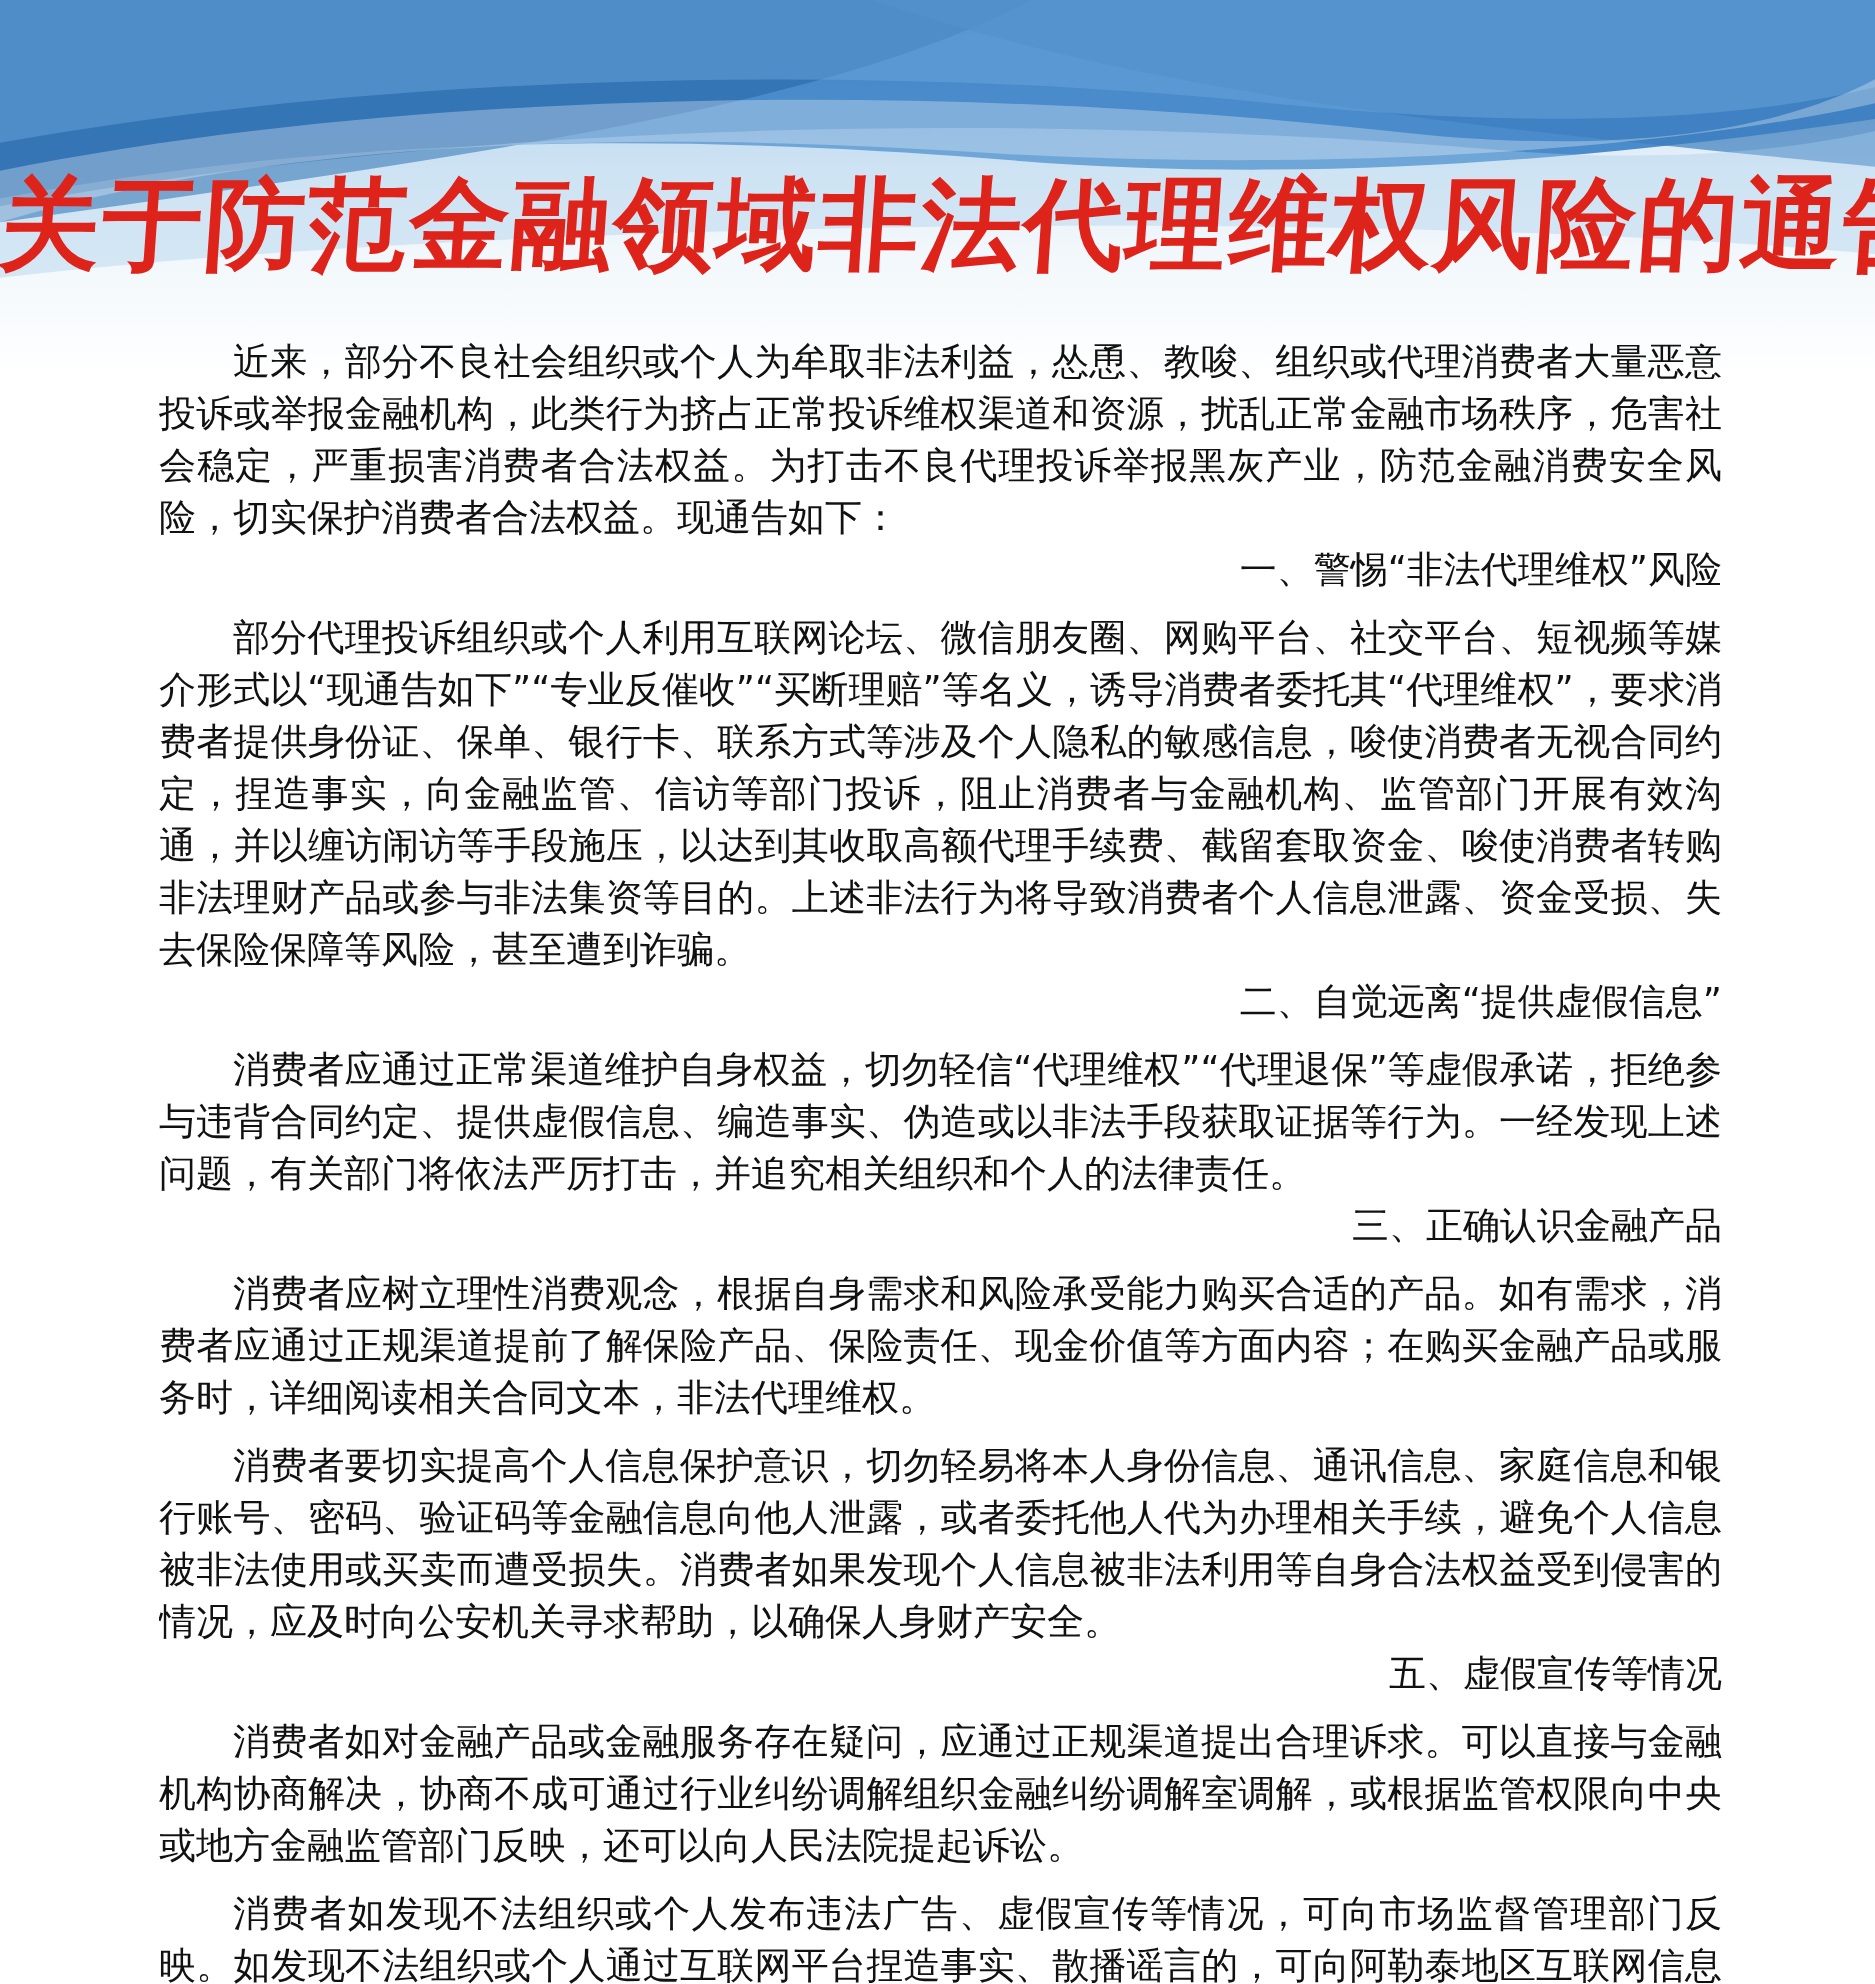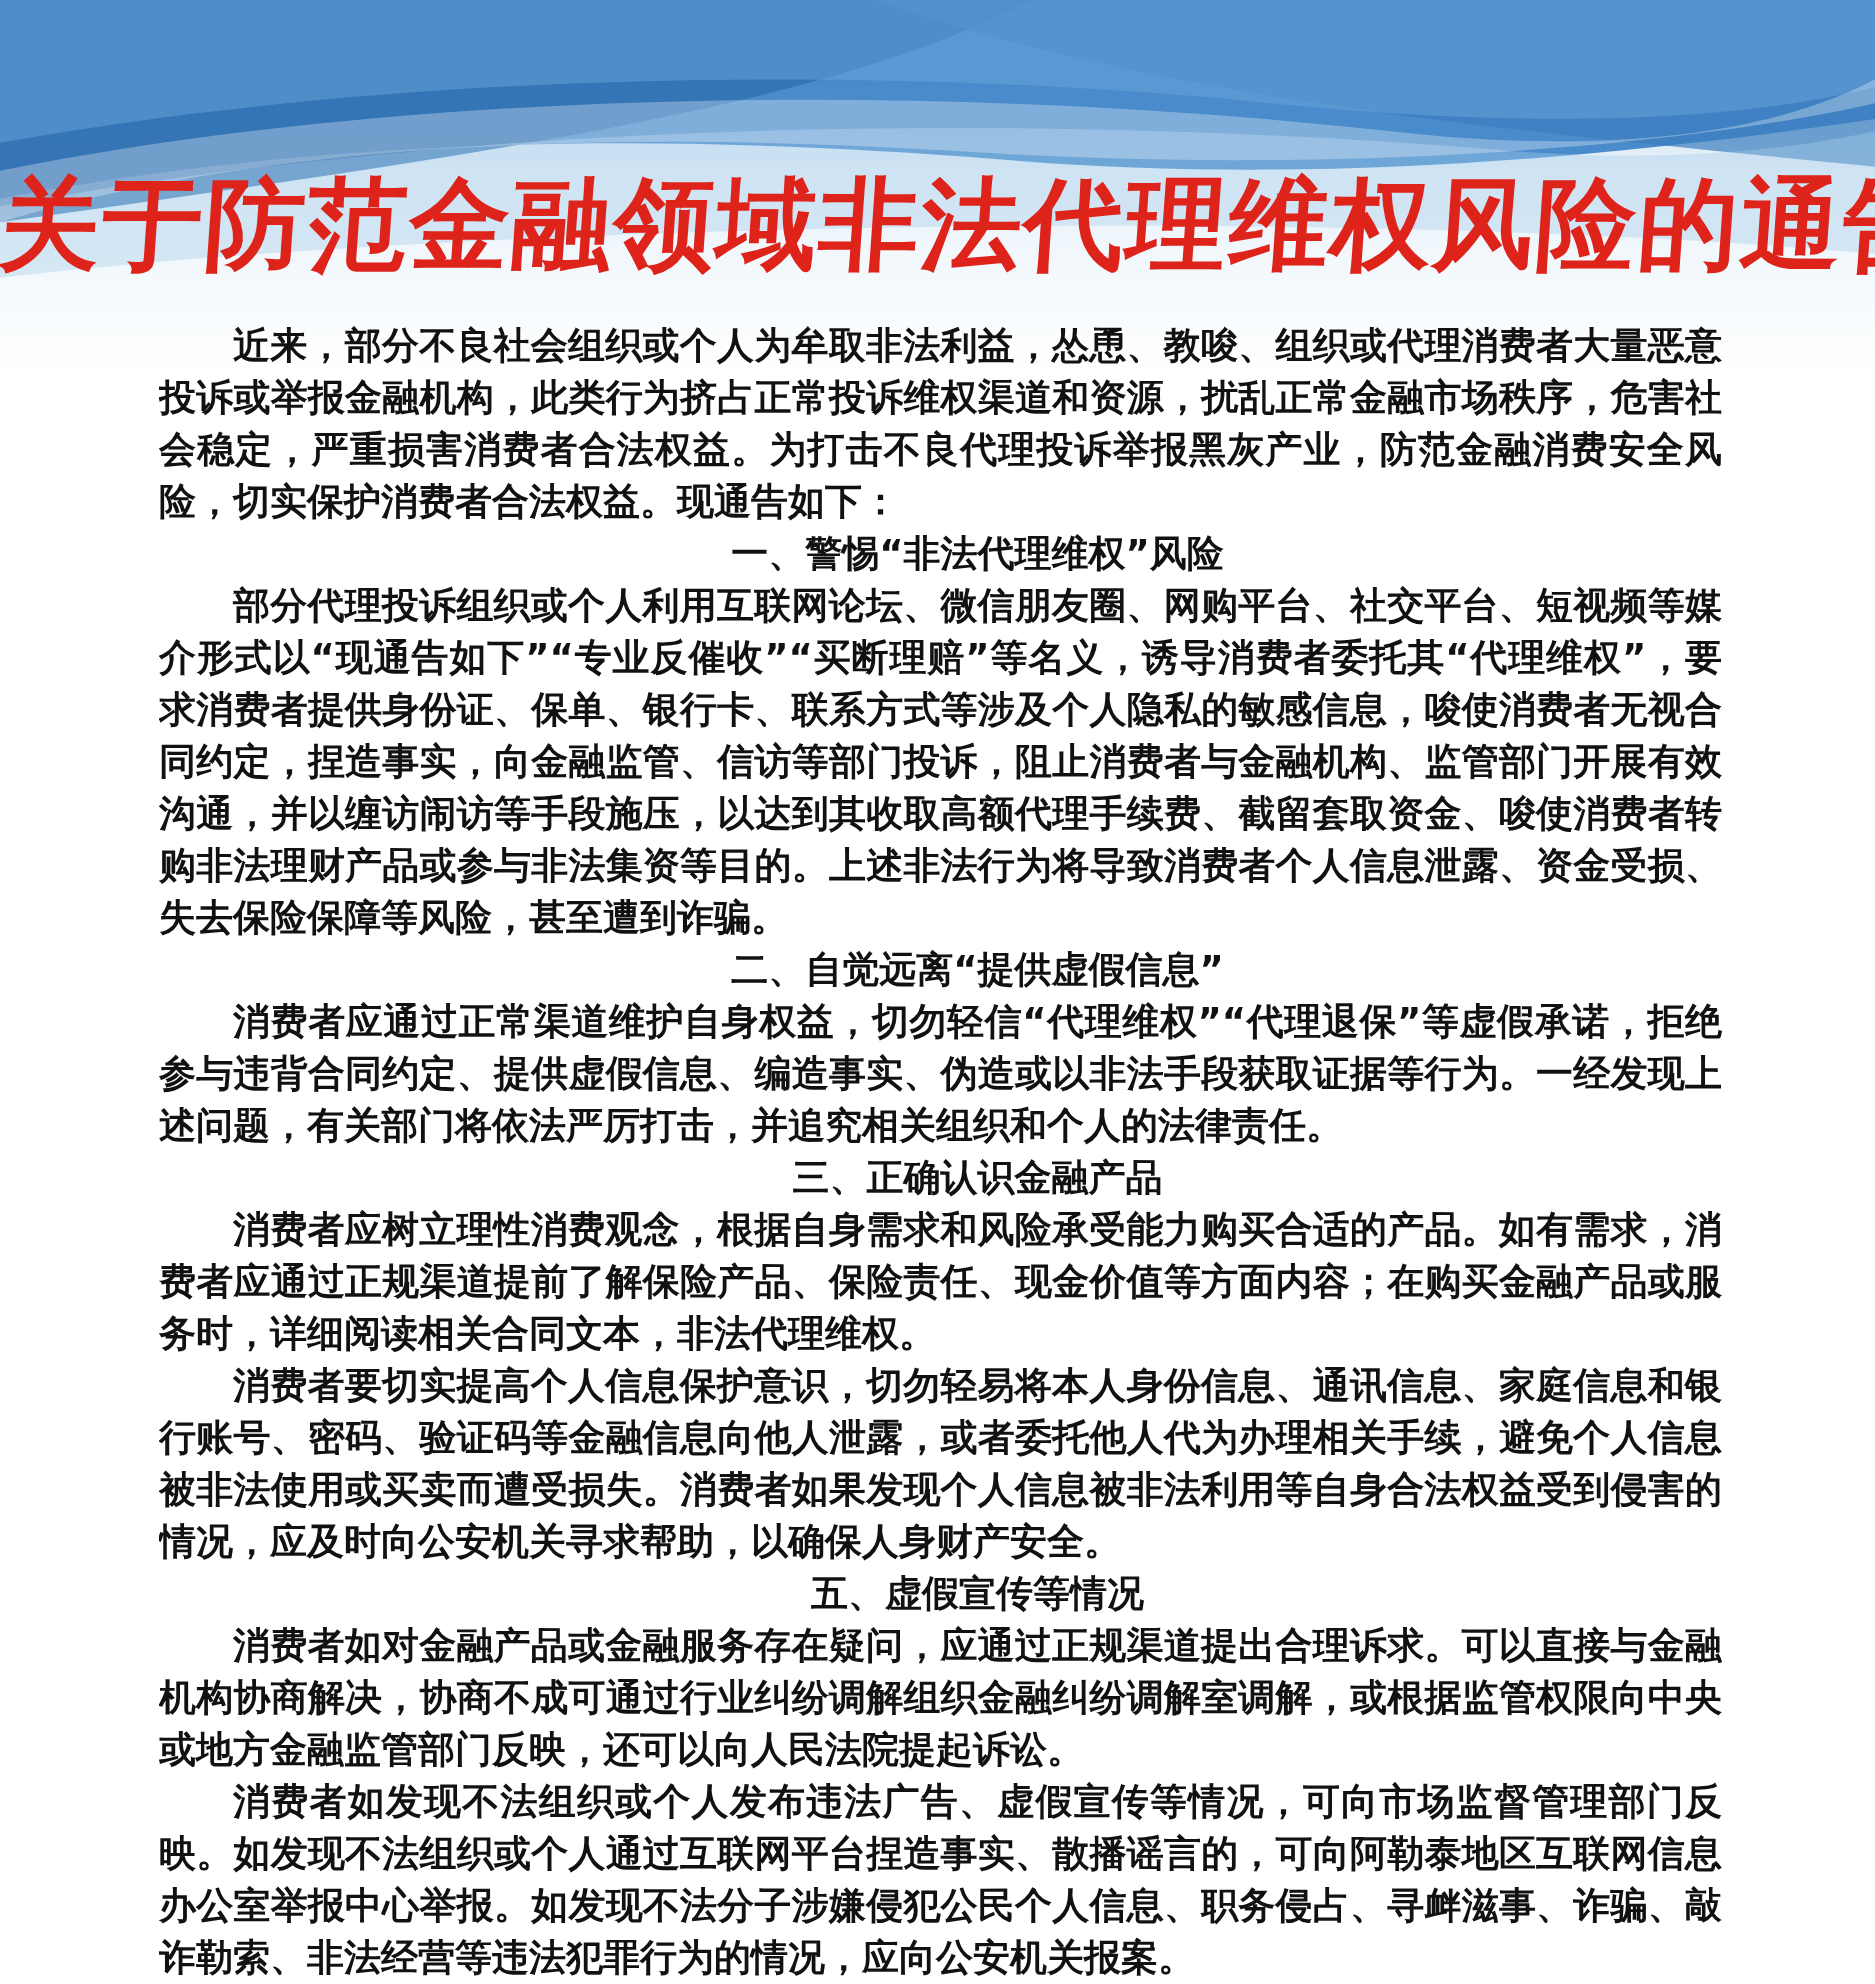--- a/index.html
+++ b/index.html
@@ -18,22 +18,22 @@
     white-space:nowrap;
   }
   .doc{
     position:absolute;top:320px;left:159px;width:1563px;height:1691px;
     overflow:hidden;color:#111111;
   }
   .doc p,.doc h2{
     margin:0;font-size:37px;line-height:52px;
     text-indent:74px;text-align:justify;
   }
-  .doc p{font-weight:700;}
-  .doc h2{font-weight:700;text-align:center;}
+  .doc p{font-weight:400;margin-top:16px;}
+  .doc h2{font-weight:400;text-align:right;}
   .stamps{position:absolute;top:1981px;left:0;width:1875px;height:254px;}
   .seal-label{
     position:absolute;color:#161616;font-weight:800;
     font-size:32px;line-height:38px;white-space:nowrap;z-index:5;
     text-shadow:0 0 0.8px rgba(255,255,255,.6);
   }
 </style>
 </head>
 <body>
 

